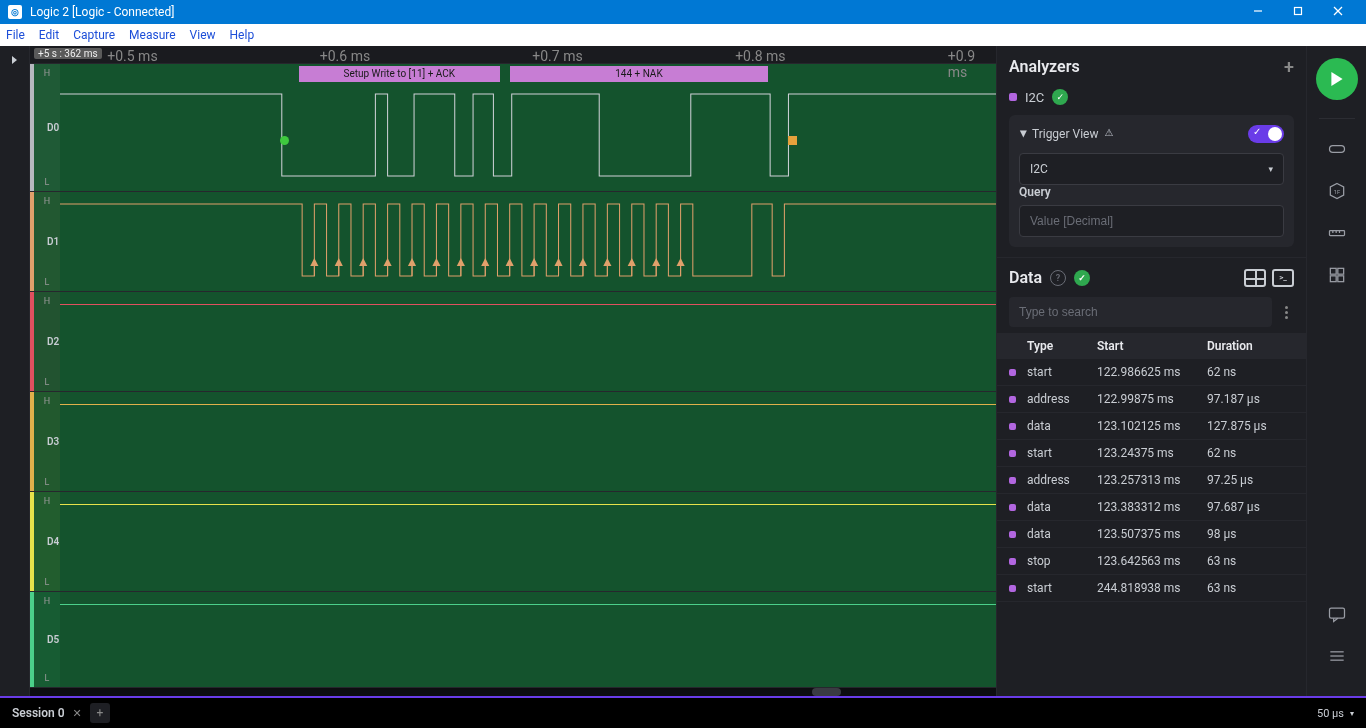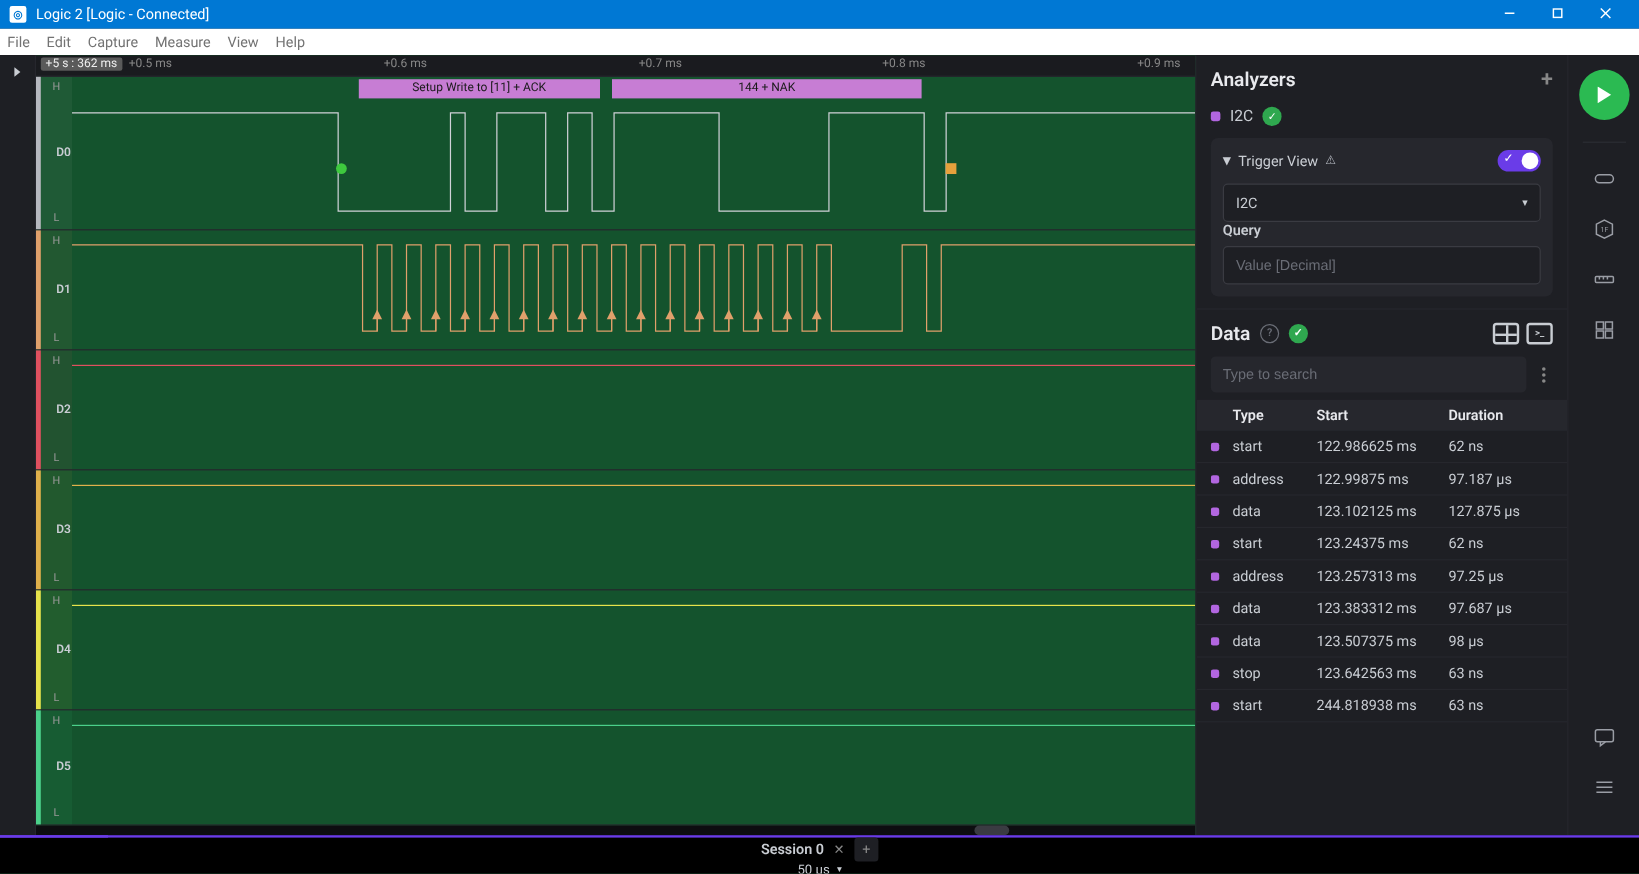--- a/index.html
+++ b/index.html
@@ -29,21 +29,21 @@
     display:flex;align-items:center;justify-content:center;color:#0078d4;font-size:9px;font-weight:bold;
   }
   .titlebar .spacer { flex: 1; }
   .titlebar .win-btn { width: 40px; text-align: center; font-size: 12px; }
   .win-btn svg { width: 10px; height: 10px; stroke: #fff; fill: none; stroke-width: 1.2; }
 
   
   .menubar {
     height: 22px;
     background: #fff;
-    color: #737373;
+    color: #1d4ed8;
     display: flex;
     align-items: center;
     padding: 0 6px;
     font-size: 12px;
     gap: 14px;
   }
   .menubar span { cursor: default; }
 
   
   .main-area {
@@ -75,21 +75,21 @@
     position: relative;
     font-size: 10px;
     color: #888;
     border-bottom: 1px solid #26272d;
     background: #1a1b1f;
   }
   .time-header .abs-time {
     position: absolute; left: 4px; top: 2px; background: #5a5a5a; color: #eee;
     padding: 0 4px; font-size: 10px; border-radius: 2px;
   }
-  .tick { position: absolute; top: 2px; font-size:10px;}
+  .tick { position: absolute; top: 2px; font-size:14px;}
 
   .channels { position: relative; }
   .channel {
     position: relative;
     border-bottom: 1px solid #26272d;
     display: flex;
   }
   .ch-label {
     width: 30px;
     display: flex;
@@ -150,21 +150,21 @@
     font-size: 16px; font-weight: 600; color: #e8e9ed;
   }
   .plus-icon { font-size: 18px; color: #888; cursor: pointer; }
   .analyzer-row { display:flex; align-items:center; gap:8px; margin-top:12px; font-size:13px;}
   .dot-purple { width:8px;height:8px;background:#b266e0;border-radius:2px;display:inline-block;}
   .badge-check { width:16px;height:16px;border-radius:50%;background:#2fa84f;display:inline-flex;align-items:center;justify-content:center;color:#fff;font-size:9px; }
   .trigger-card {
     margin-top:10px; background:#26272d; border-radius:6px; padding:10px;
   }
   .tc-header { display:flex;align-items:center;gap:6px; justify-content:space-between;font-size:12px;}
-  .tc-header .left { display:flex;align-items:center;gap:6px;}
+  .tc-header .left { display:flex;gap:6px;}
   .chevron { display:inline-block; transform: rotate(90deg); font-size:9px;}
   .warn-icon { font-size:10px; color:#b8bcc4;}
   .toggle {
     width:36px;height:18px;border-radius:10px;background:#6a3ce8;position:relative;
   }
   .toggle::after{
     content:'';position:absolute;right:2px;top:2px;width:14px;height:14px;border-radius:50%;background:#fff;
   }
   .toggle::before{
     content:'✓';position:absolute;left:5px;top:1px;font-size:10px;color:#fff;
@@ -235,21 +235,20 @@
 
   
   .bottombar {
     height: 32px;
     background: #000;
     color: #c9cdd3;
     display:flex;align-items:center;padding:0 12px;font-size:12px;
     justify-content:space-between;
     border-top: 2px solid #6a3ce8;
     position:relative;
-    flex-direction:column;
   }
   .bottombar::before {
     content:''; position:absolute; top:-2px; left:0; width:90px; height:2px; background:#6a3ce8;
   }
   .session-tab { display:flex;align-items:center;gap:8px;}
   .close-x { color:#888;font-size:11px;}
   .add-plus { width:20px;height:20px;border-radius:3px;display:flex;align-items:center;justify-content:center;background:#1e1f24;color:#888;}
   .zoom-ctrl { display:flex;align-items:center;gap:6px;font-size:11px;}
 
   

